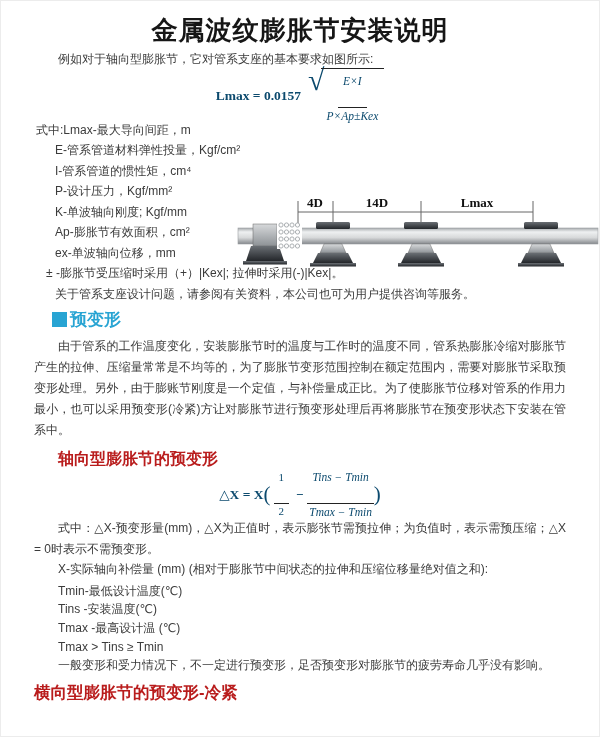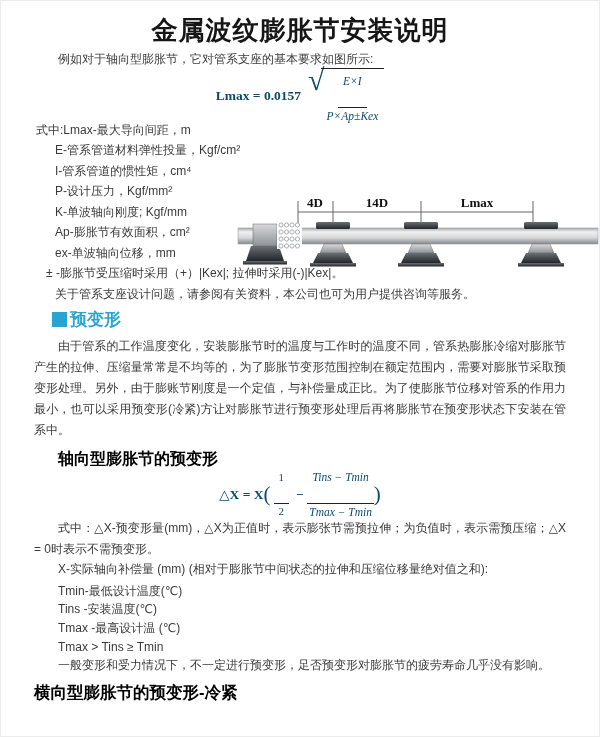--- a/index.html
+++ b/index.html
@@ -14,21 +14,21 @@
   }
   .content { position:relative; margin:0 33px; }
 
   
   .sec-label { font-size:17px; font-weight:bold; color:#28a4d3; }
   .sq {
     display:inline-block; width:15px; height:15px; background:#28a4d3;
     margin-right:3px; vertical-align:-2px;
   }
   h2.sec-heading { margin:4px 0 0 0; font-size:17px; font-weight:bold; color:#28a4d3;padding-left:18px; }
-  h3.sub-heading { font-size:16px; font-weight:bold; color:#000000; margin:0; }
+  h3.sub-heading { font-size:16px; font-weight:bold; color:#b91c1c; margin:0; }
   h3.axial { margin:8px 0 0 24px; }
   h3.lateral { margin:7px 0 0 0; font-size:16.5px; }
 
   
   p.para { margin:0; font-size:12px; line-height:19.5px; text-align:justify; }
   p.support-para { margin-top:10px; text-indent:13px; }
   p.example { margin-top:2px; text-indent:24px; }
   p.predeform-body { margin-top:5px; line-height:21px; text-indent:24px; }
   p.explain { margin-top:5px; line-height:20.5px; text-indent:24px; }
 

